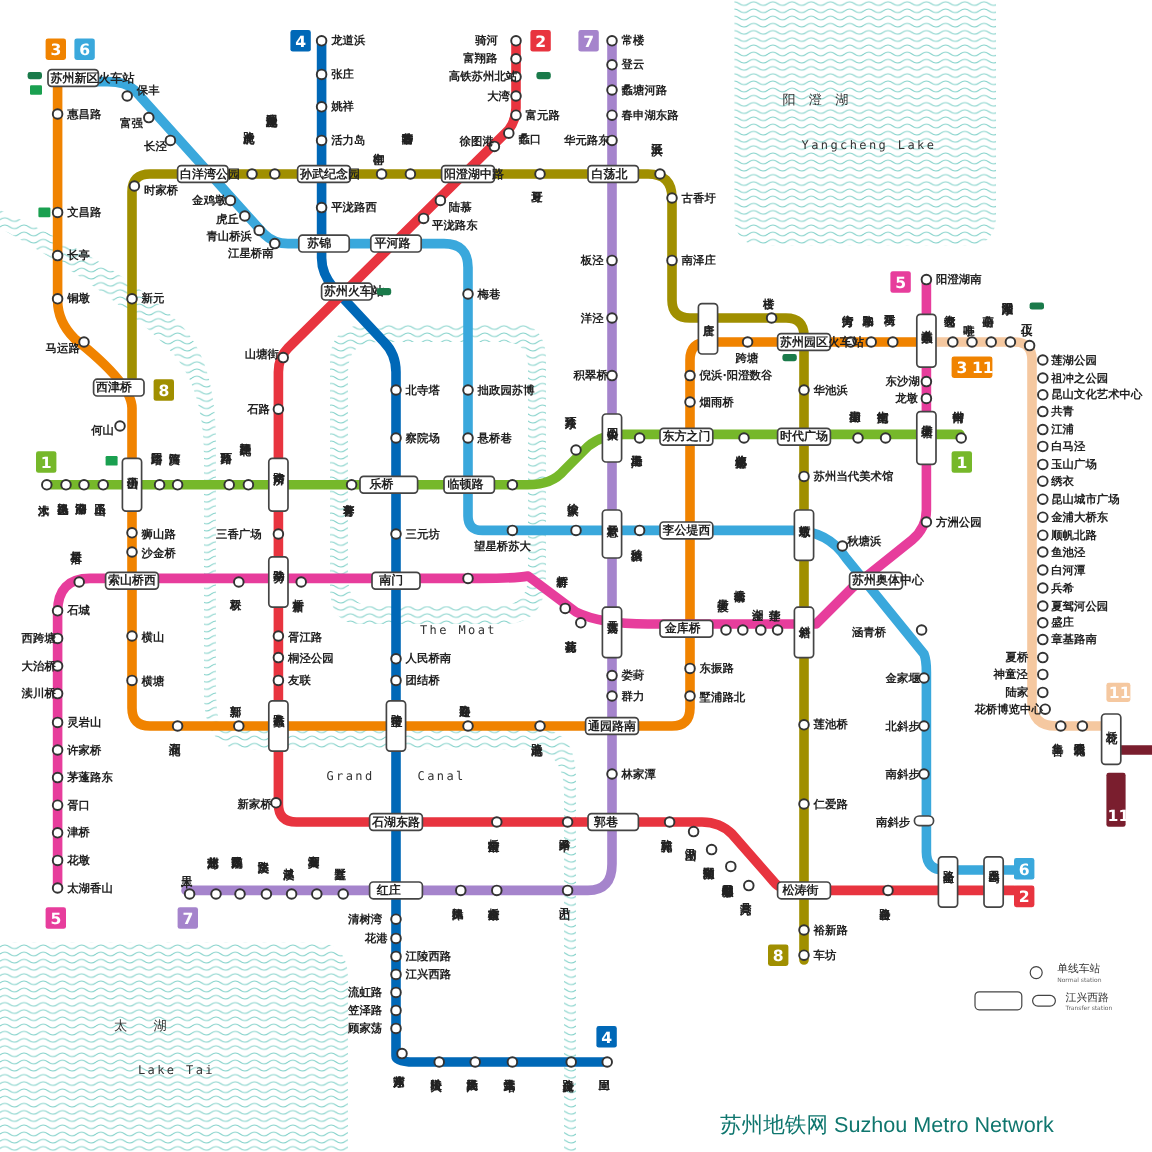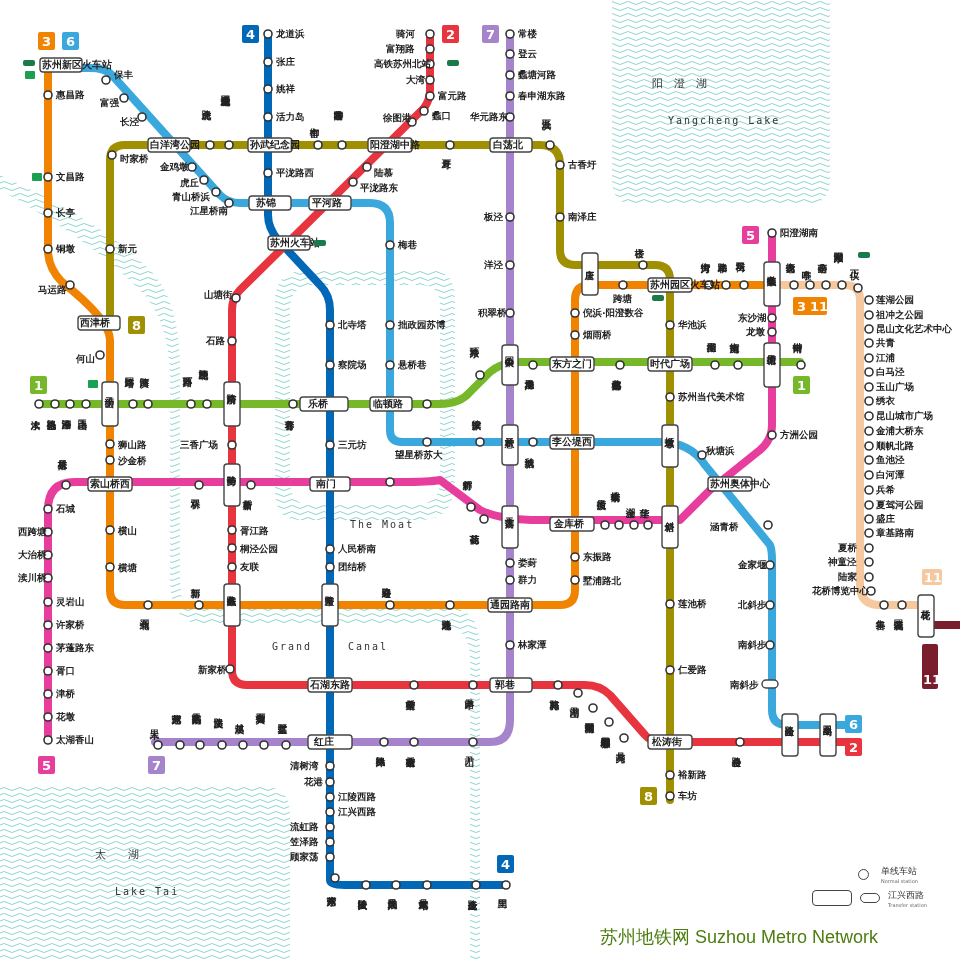--- a/index.html
+++ b/index.html
@@ -8,22 +8,22 @@
   .water{fill:url(#waves);}
   .line{fill:none;stroke-width:8;stroke-linecap:round;stroke-linejoin:round;}
   .stn{fill:#fff;stroke:#333;stroke-width:1.6;}
   .xfer{fill:#fff;stroke:#444;stroke-width:1.4;}
   .lbl{font-size:9.5px;fill:#222;font-weight:bold;}
   .lbl-v{font-size:9.5px;fill:#222;font-weight:bold;writing-mode:tb;}
   .xlbl{font-size:10px;fill:#222;font-weight:bold;}
   .badge-txt{font-size:13px;fill:#fff;font-weight:bold;}
   .water-lbl{font-size:10px;fill:#333;font-family:"DejaVu Sans Mono",monospace;letter-spacing:2px;}
   .water-lbl-cn{font-size:11px;fill:#333;}
-  #title{position:absolute;left:600px;top:925px;font-size:18px;color:#4d7c0f;font-family:"Liberation Sans",sans-serif;white-space:nowrap;}
-  #legend{position:absolute;left:812px;top:862px;font-size:9px;color:#333;}
+  #title{position:absolute;left:600px;top:925px;font-size:18px;color:#0f766e;font-family:"Liberation Sans",sans-serif;white-space:nowrap;}
+  #legend{position:absolute;left:812px;top:798px;font-size:9px;color:#333;}
   #legend .row{display:flex;align-items:center;height:24px;}
   #legend .sub{font-size:5px;color:#666;display:block;}
   #legend .dot{width:9px;height:9px;border:1.5px solid #444;border-radius:50%;margin-right:12px;margin-left:46px;}
   #legend .pill{width:18px;height:8px;border:1.5px solid #444;border-radius:5px;margin-right:8px;}
   #legend .box{width:38px;height:14px;border:1.5px solid #444;border-radius:4px;margin-right:8px;}
 </style>
 </head>
 <body>
 
 <svg id="map" viewBox="0 0 960 960">

